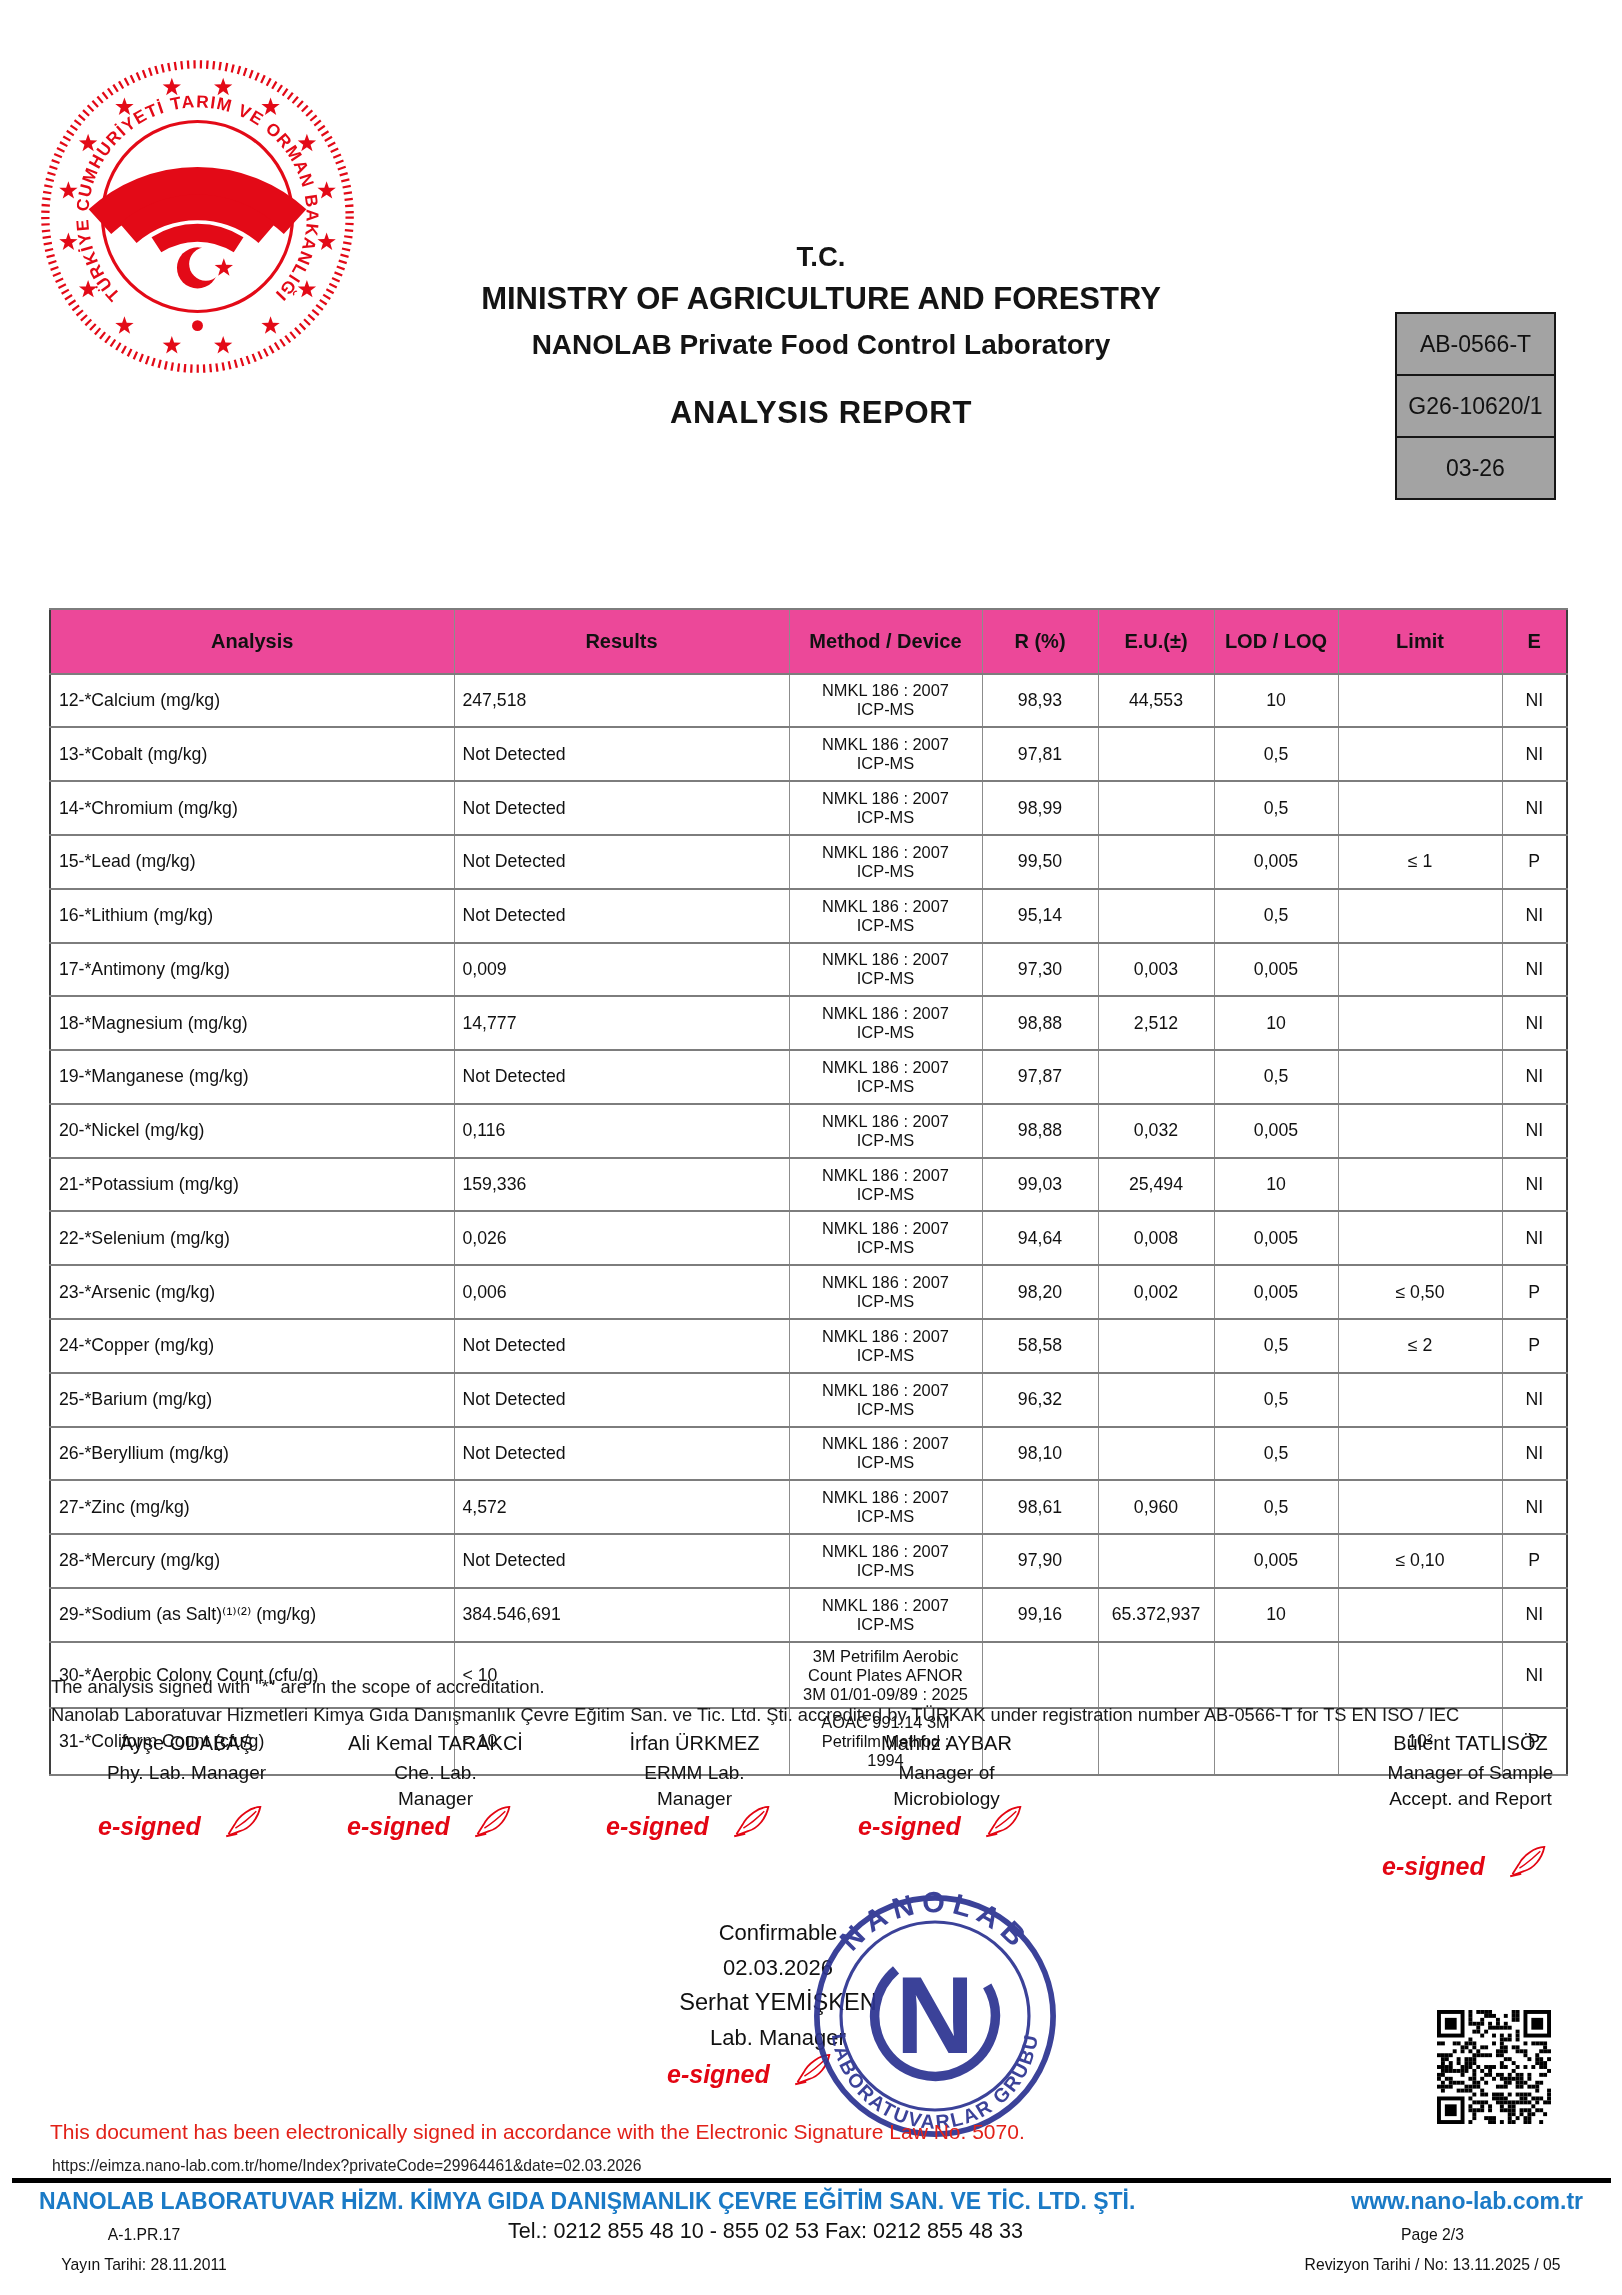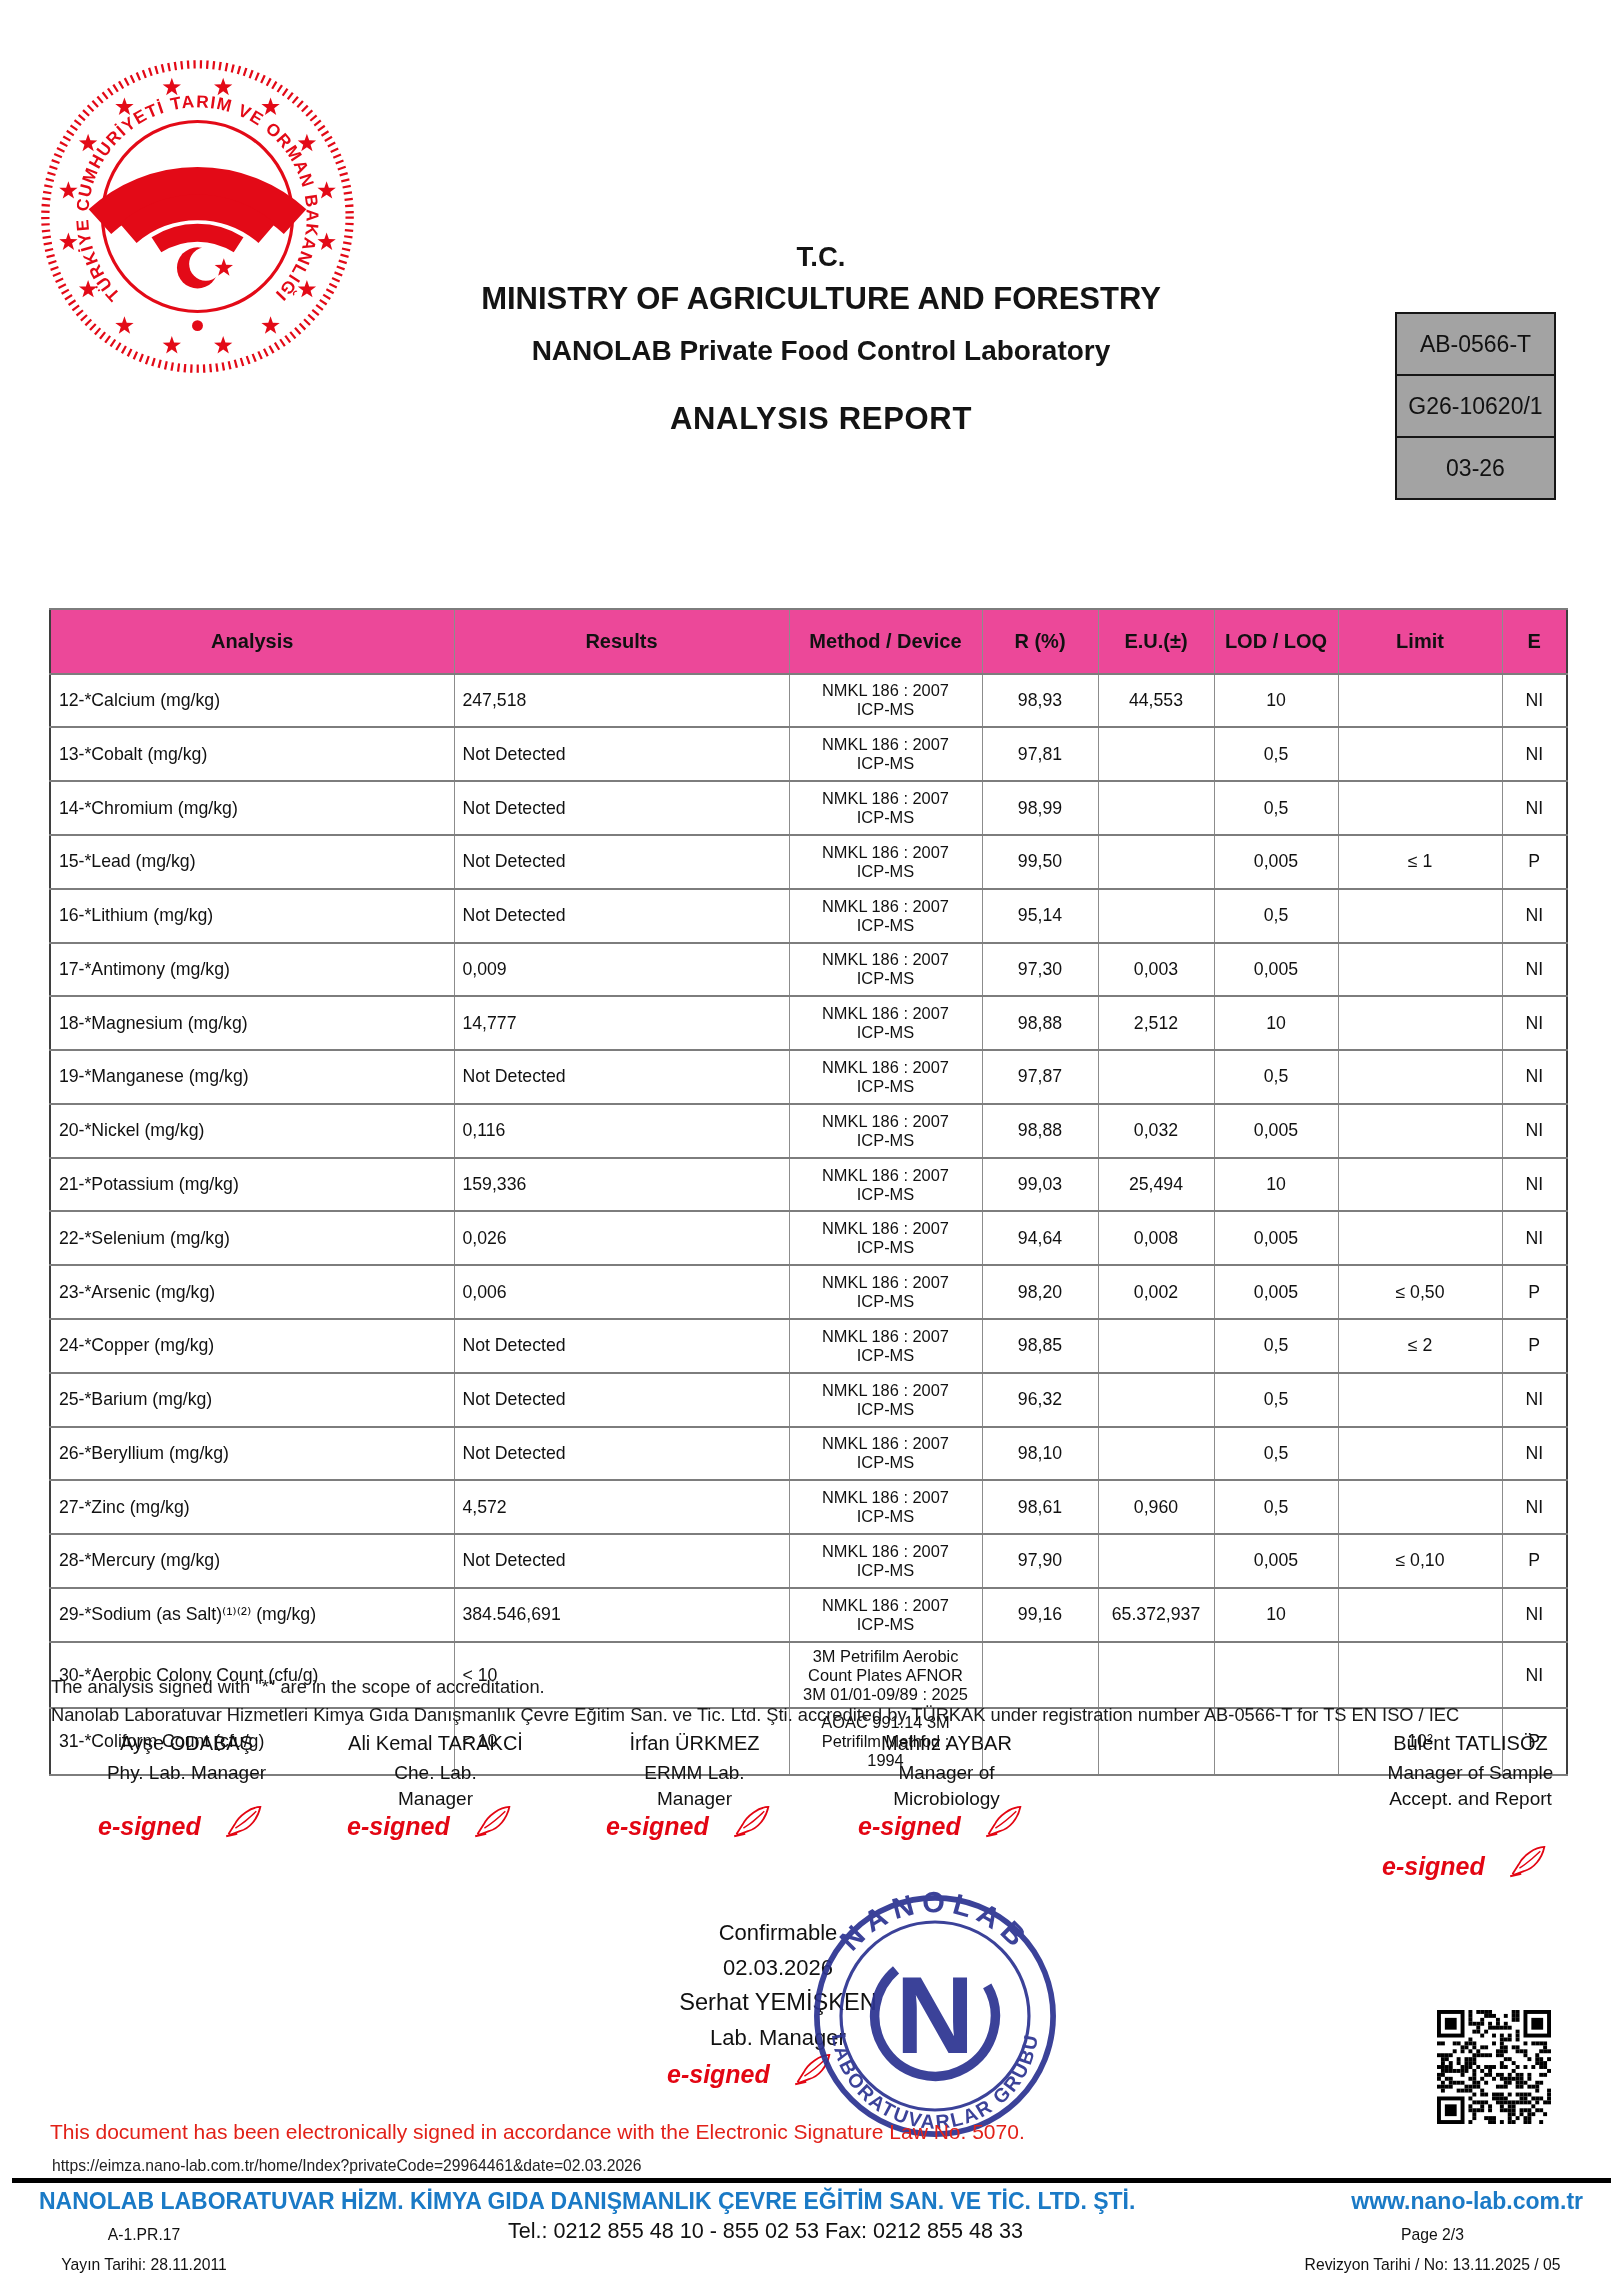--- a/index.html
+++ b/index.html
@@ -3,21 +3,21 @@
 <meta charset="utf-8">
 <style>
   html,body{margin:0;padding:0;background:#888;}
   .page{position:relative;width:1622px;height:2295px;background:#ffffff;overflow:hidden;
         font-family:"Liberation Sans","DejaVu Sans",sans-serif;color:#111;}
   
   .seal{position:absolute;left:37px;top:56px;width:321px;height:321px;}
   .hdr{position:absolute;left:157px;top:241px;width:1328px;text-align:center;font-weight:bold;color:#141414;}
   .hdr .l1{font-size:27.5px;}
   .hdr .l2{font-size:31px;margin-top:7.9px;}
-  .hdr .l3{font-size:28px;margin-top:18px;}
+  .hdr .l3{font-size:28px;margin-top:12px;}
   .hdr .l4{font-size:31px;margin-top:34px;letter-spacing:0.7px;}
   .refbox{position:absolute;left:1395px;top:312px;width:157px;border:2px solid #161616;background:#a3a3a3;}
   .refbox .cell{height:60px;display:flex;align-items:center;justify-content:center;font-size:23px;border-top:2px solid #161616;}
   .refbox .cell:first-child{border-top:none;}
   
   .rtable{position:absolute;left:49px;top:608px;width:1516px;border-collapse:collapse;table-layout:fixed;}
   .rtable{border:2.6px solid #3f3f3f;}
   .rtable th,.rtable td{border:1.3px solid #8c8c8c;border-top:2.6px solid #7d7d7d;border-bottom:2.6px solid #7d7d7d;}
   .rtable th{background:#ec4899;font-size:20px;font-weight:bold;height:60px;padding:1.3px 2.6px;}
   .rtable td{font-size:17.7px;height:44px;padding:1.3px 3.9px;vertical-align:middle;text-align:center;}
@@ -262,21 +262,21 @@
           <td class="cell-num">0,002</td>
           <td class="cell-num">0,005</td>
           <td class="cell-num">≤ 0,50</td>
           <td class="cell-num">P</td>
         </tr>
         <tr>
           <td class="cell-analysis">24-*Copper (mg/kg)</td>
           <td class="cell-results">Not Detected</td>
           <td class="cell-method">NMKL 186 : 2007
 ICP-MS</td>
-          <td class="cell-num">98,85</td>
+          <td class="cell-num">58,58</td>
           <td class="cell-num"></td>
           <td class="cell-num">0,5</td>
           <td class="cell-num">≤ 2</td>
           <td class="cell-num">P</td>
         </tr>
         <tr>
           <td class="cell-analysis">25-*Barium (mg/kg)</td>
           <td class="cell-results">Not Detected</td>
           <td class="cell-method">NMKL 186 : 2007
 ICP-MS</td>

